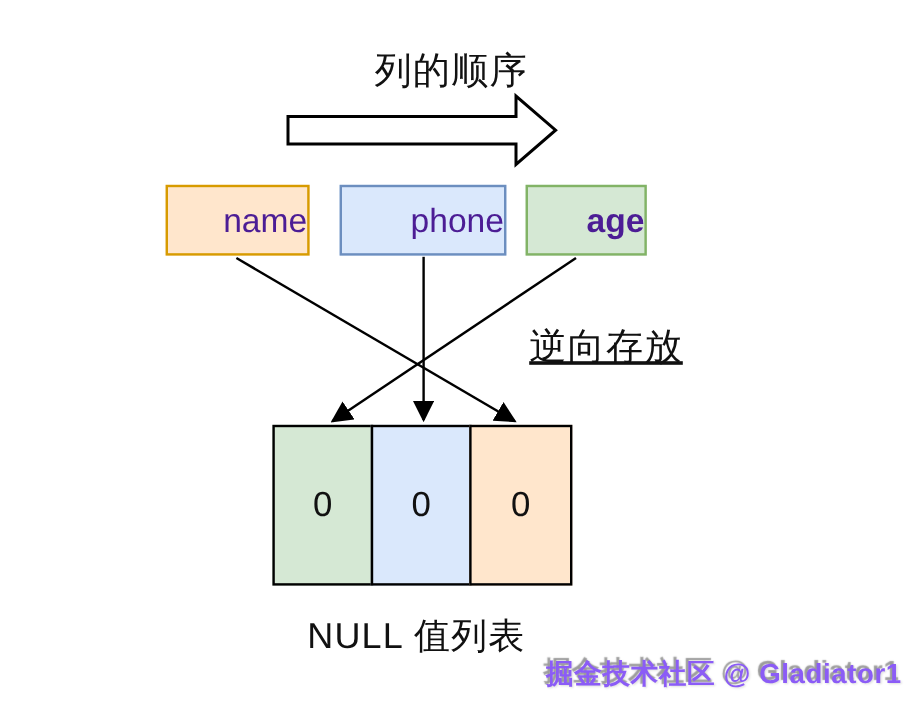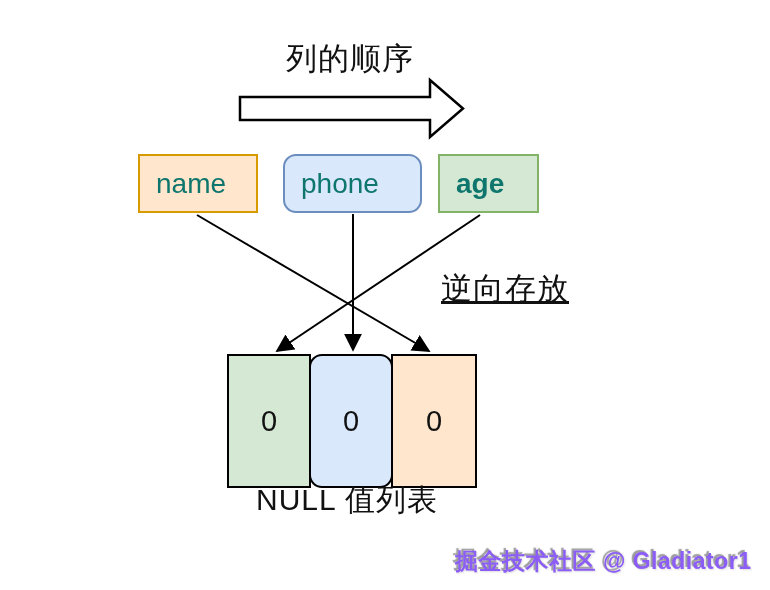--- a/index.html
+++ b/index.html
@@ -12,47 +12,47 @@
     position: relative;
     width: 770px;
     height: 590px;
     background: #ffffff;
     overflow: hidden;
   }
   .abs { position: absolute; }
 
   .title {
     left: 260px; top: 38px; width: 180px;
-    text-align: center;
+    text-align: right;
     font-size: 31px;
     color: #111111;
     letter-spacing: 1px;
     white-space: nowrap;
   }
 
   .arrow-layer {
     left: 0; top: 0; width: 770px; height: 590px;
     pointer-events: none;
   }
 
   .col-box {
     top: 154px; height: 59px;
     box-sizing: border-box;
-    display: flex; align-items: center; justify-content: flex-start;
+    display: flex; align-items: center; justify-content: flex-end;
     font-size: 28px;
-    color: #0f766e;
+    color: #4c1d95;
     border: 2px solid #000;
     padding-left: 16px;
   }
   .col-name  { left: 138px; width: 120px; }
   .col-phone { left: 283px; width: 139px; }
   .col-age   { left: 438px; width: 101px; font-weight: bold; }
 
   .fill-orange { background: #ffe6cc; border-color: #d79b00; }
-  .fill-blue   { background: #dae8fc; border-color: #6c8ebf; border-radius: 13px; }
+  .fill-blue   { background: #dae8fc; border-color: #6c8ebf; }
   .fill-green  { background: #d5e8d4; border-color: #82b366; }
 
   .reverse-label {
     left: 441px; top: 268px;
     font-size: 31px;
     color: #111111;
     letter-spacing: 1px;
     white-space: nowrap;
     text-decoration: underline;
   }
@@ -63,21 +63,21 @@
     display: flex; align-items: center; justify-content: center;
     font-size: 29px;
     color: #111111;
     border: 2px solid #000;
   }
   .cell-0 { left: 227px; width: 84px; }
   .cell-1 { left: 309px; width: 84px; }
   .cell-2 { left: 391px; width: 86px; }
 
   .bottom-label {
-    left: 256px; top: 480px;
+    left: 256px; top: 510px;
     font-size: 30px;
     font-weight: 500;
     color: #111111;
     letter-spacing: 1px;
     white-space: nowrap;
   }
 
   .watermark {
     left: 455px; top: 546px;
     font-size: 23px;

